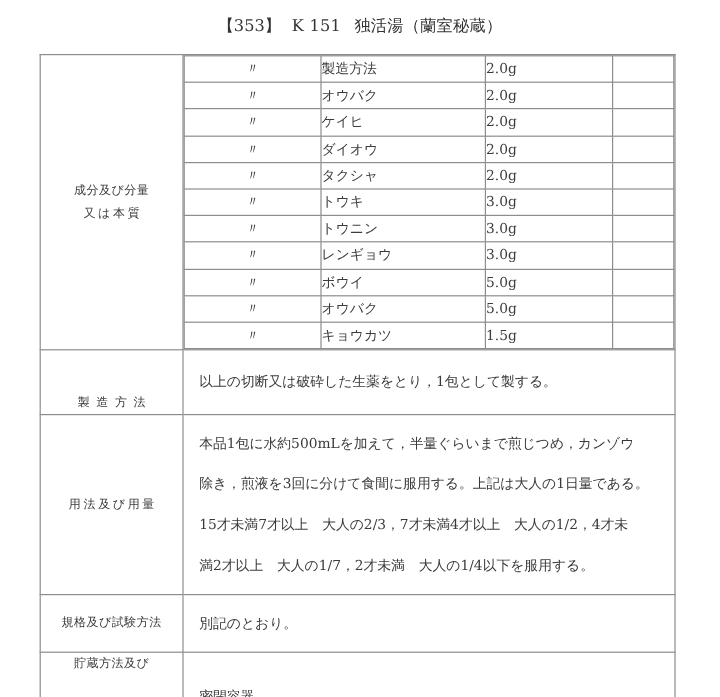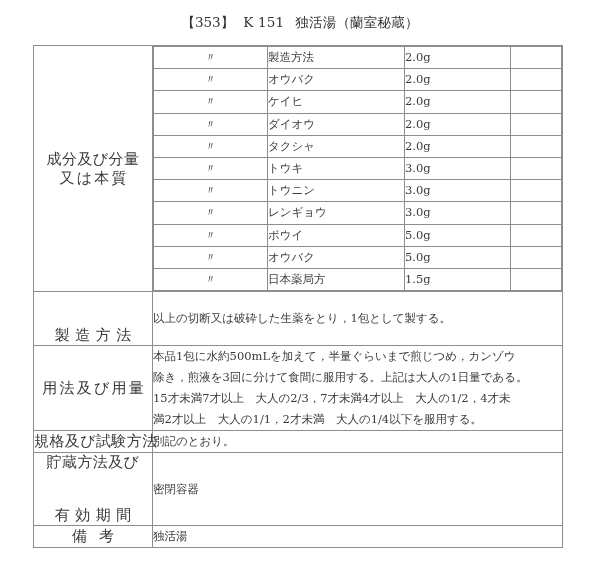--- a/index.html
+++ b/index.html
@@ -50,40 +50,40 @@
     padding: 0;
     vertical-align: middle;
     background: #fff;
   }
   .col-label { width: 119px; }
   .col-body  { width: 410px; }
 
   
   .label-cell {
     text-align: center;
-    font-size: 15px;
+    font-size: 10px;
     line-height: 19px;
     color: #3a3a3c;
     padding: 5px 2px;
     white-space: nowrap;
   }
   .label-cell .lbl-line { display: block; }
   .sp-wide { letter-spacing: 5.5px; padding-left: 5.5px; margin-top: 34px; }
   .sp-mid  { letter-spacing: 2.2px; padding-left: 2.2px; }
   .sp-xwide{ letter-spacing: 12px; padding-left: 12px; text-align: center; }
   .sp-none { letter-spacing: 0.4px; }
 
   
   .body-cell {
     padding: 6px 8px 6px 9px;
     font-size: 11.5px;
     line-height: 21px;
     color: #3a3a3c;
   }
-  .body-cell p { margin: 0; }
+  .body-cell p { margin: 13px; }
   .body-line { white-space: nowrap; }
 
   
   .ingr-cell { padding: 4px 0 4px 0; }
   .ingr-table {
     border-collapse: collapse;
     width: 100%;
     table-layout: fixed;
   }
   .ingr-table td {
@@ -189,21 +189,21 @@
               <td class="c-pad"></td>
             </tr>
             <tr>
               <td class="c-src ditto">〃</td>
               <td class="c-name">オウバク</td>
               <td class="c-amt">5.0g</td>
               <td class="c-pad"></td>
             </tr>
             <tr class="ruled">
               <td class="c-src ditto">〃</td>
-              <td class="c-name">日本薬局方</td>
+              <td class="c-name">キョウカツ</td>
               <td class="c-amt">1.5g</td>
               <td class="c-pad"></td>
             </tr>
           </tbody>
         </table>
       </td>
     </tr>
 
     <tr>
       <td class="label-cell">
@@ -215,21 +215,21 @@
     </tr>
 
     <tr>
       <td class="label-cell">
         <span class="lbl-line sp-mid">用法及び用量</span>
       </td>
       <td class="body-cell">
         <p class="body-line">本品1包に水約500mLを加えて，半量ぐらいまで煎じつめ，カンゾウ</p>
         <p class="body-line">除き，煎液を3回に分けて食間に服用する。上記は大人の1日量である。</p>
         <p class="body-line">15才未満7才以上　大人の2/3，7才未満4才以上　大人の1/2，4才未</p>
-        <p class="body-line">満2才以上　大人の1/1，2才未満　大人の1/4以下を服用する。</p>
+        <p class="body-line">満2才以上　大人の1/7，2才未満　大人の1/4以下を服用する。</p>
       </td>
     </tr>
 
 
     <tr>
       <td class="label-cell">
         <span class="lbl-line sp-none">規格及び試験方法</span>
       </td>
       <td class="body-cell">
         <p class="body-line">別記のとおり。</p>

